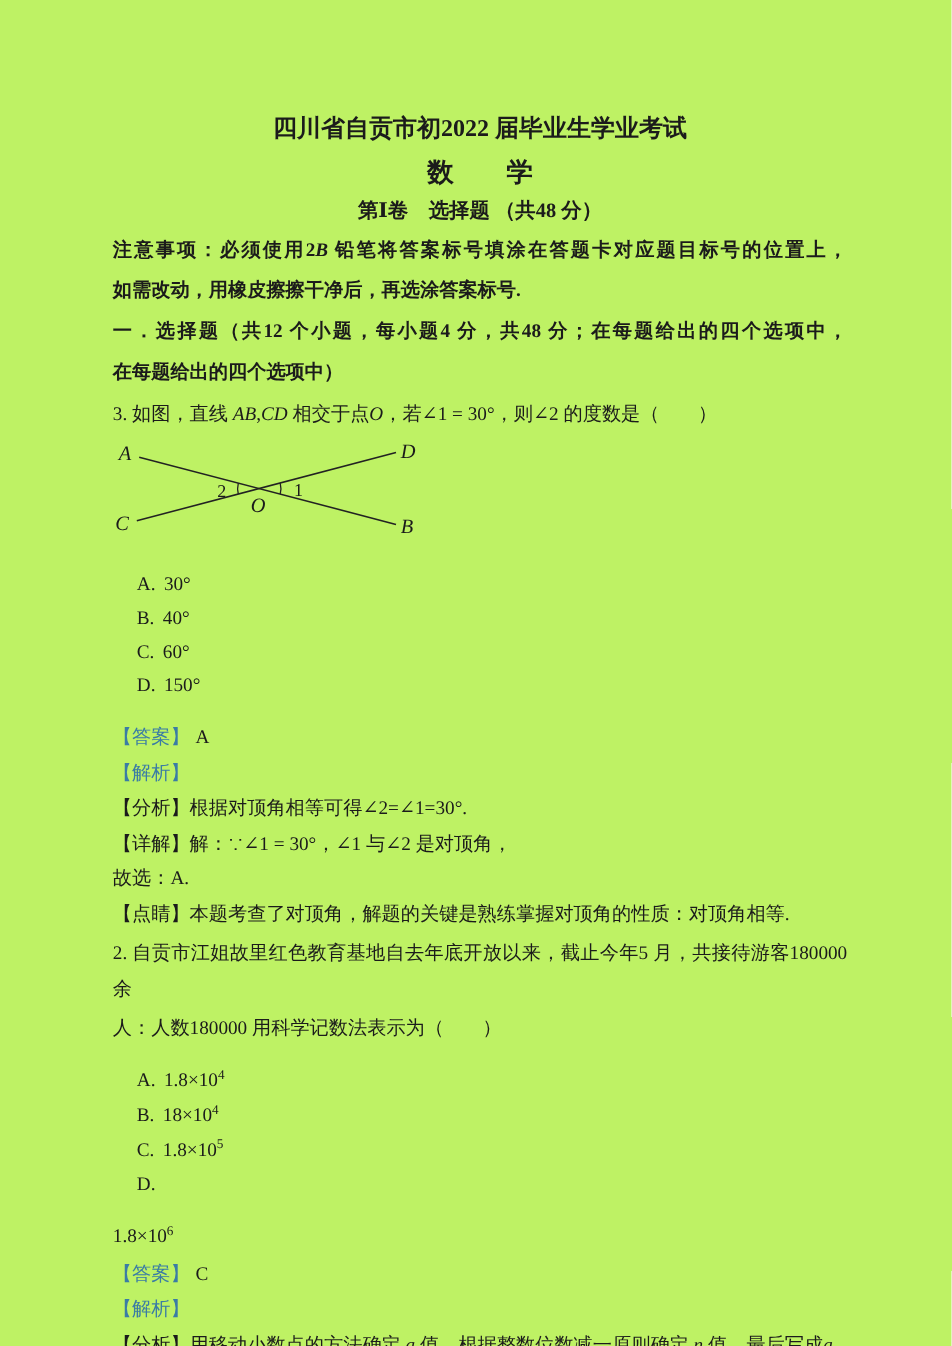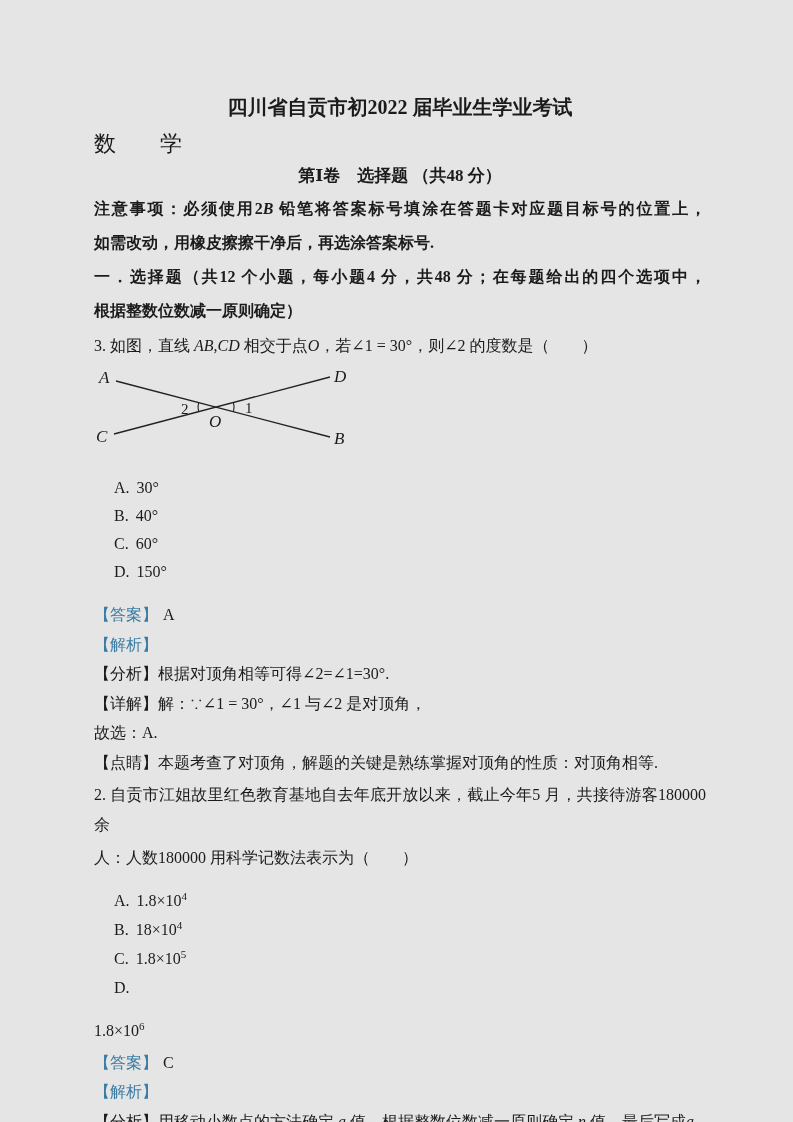--- a/index.html
+++ b/index.html
@@ -1,37 +1,37 @@
 <!DOCTYPE html>
 <html><head>
 <meta charset="utf-8">
 <style>
   html, body { margin: 0; padding: 0; background: #ffffff; }
   .page {
     position: relative;
     width: 793px;
     height: 1122px;
-    background: #e5e5e5;
+    background: #bef264;
     overflow: hidden;
     color: #1b1b1b;
     font-family: "Liberation Serif", "DejaVu Serif", serif;
   }
   .content { padding: 94px 87px 0 94px; }
 
   .doc-title {
     margin: 0;
     font-size: 20px;
     font-weight: 700;
     text-align: center;
     line-height: 26px;
   }
   .doc-subject {
     font-size: 22px;
-    font-weight: 400;
-    text-align: left;
+    font-weight: 700;
+    text-align: center;
     margin-top: 10px;
     line-height: 28px;
   }
 
   .intro { margin-top: 12px; }
   .b-line {
     font-weight: 700;
     font-size: 16px;
     line-height: 34px;
   }
@@ -107,21 +107,21 @@
 
     <div class="section-header">第Ⅰ卷　选择题 （共48 分）</div>
 
     <div>
       <div class="b-line fill"><span>注意事项：必须使用2</span><span class="rt-i">B</span><span> 铅笔将答案标号填涂在答题卡对应题目标号的位置上，</span></div>
       <div class="b-line">如需改动，用橡皮擦擦干净后，再选涂答案标号.</div>
     </div>
 
     <div>
       <div class="b-line fill">一．选择题（共12 个小题，每小题4 分，共48 分；在每题给出的四个选项中，</div>
-      <div class="b-line">根据整数位数减一原则确定）</div>
+      <div class="b-line">在每题给出的四个选项中）</div>
     </div>
 
     <div>
       <p class="q-text"><span>3. 如图，直线 </span><span class="rt-i">AB</span><span>,</span><span class="rt-i">CD</span><span> 相交于点</span><span class="rt-i">O</span><span>，若∠1 = 30°，则∠2 的度数是（　　）</span></p>
 
       <svg class="figure" width="270" height="95" viewBox="0 0 270 95">
         <line x1="22" y1="16" x2="236" y2="72" stroke="#222" stroke-width="1.3"></line>
         <line x1="20" y1="69" x2="236" y2="12" stroke="#222" stroke-width="1.3"></line>
         <path d="M139.5 37.6 A18 18 0 0 1 139.5 46.7" fill="none" stroke="#222" stroke-width="1.1"></path>
         <path d="M104.6 46.7 A18 18 0 0 1 104.6 37.6" fill="none" stroke="#222" stroke-width="1.1"></path>

